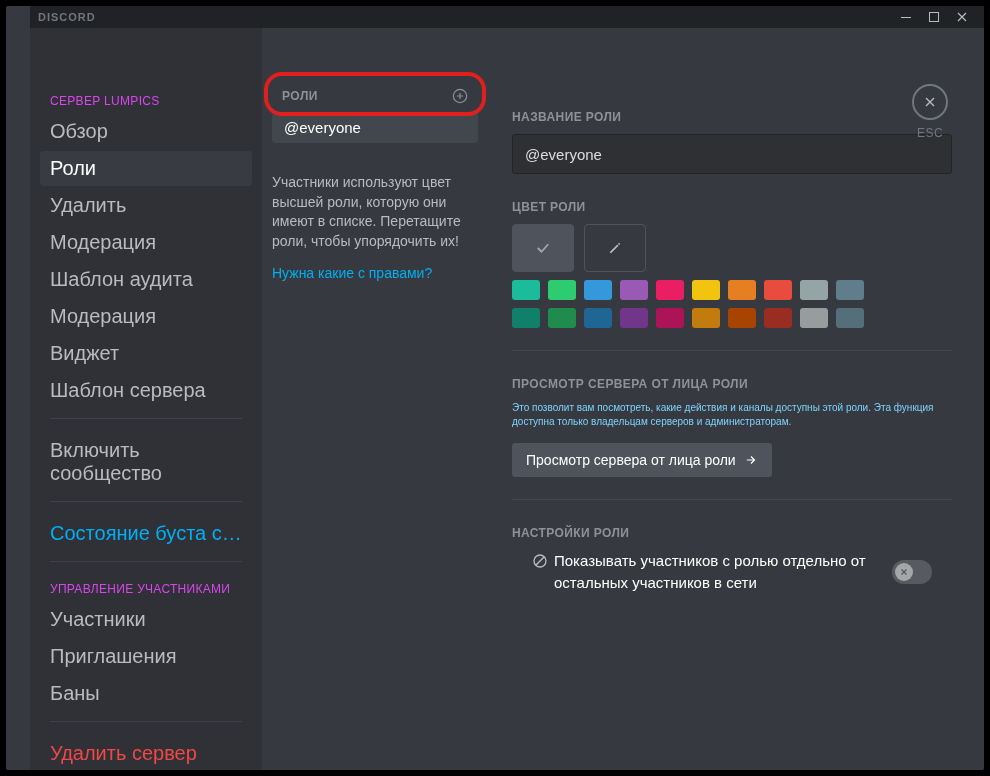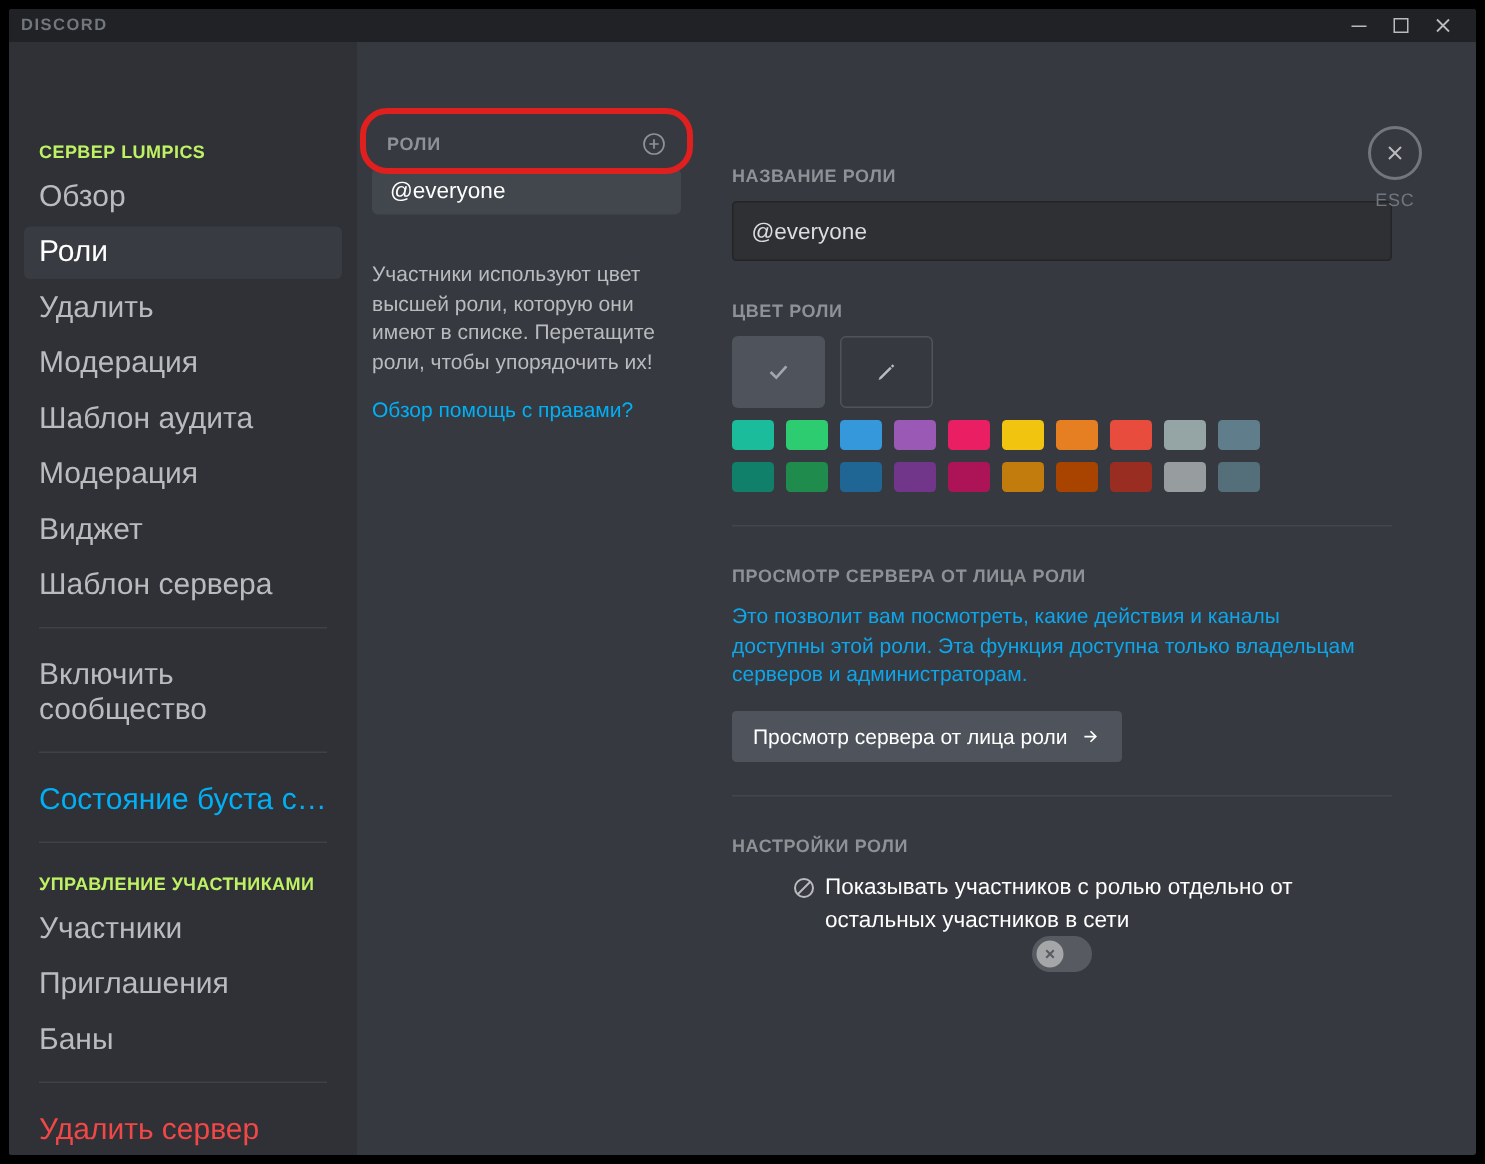--- a/index.html
+++ b/index.html
@@ -1,25 +1,25 @@
 <!DOCTYPE html>
 <html><head>
 <meta charset="utf-8">
 <style>
   * { box-sizing: border-box; margin: 0; padding: 0; }
   html, body { width: 990px; height: 776px; font-family: "Whitney", "Helvetica Neue", Helvetica, Arial, sans-serif; background: #000; overflow: hidden; }
   .outer { width: 990px; height: 776px; padding: 6px; background: #000; }
-  .window { width: 978px; height: 764px; background: #36393f; position: relative; border-radius: 2px; overflow: hidden; }
+  .window { width: 978px; height: 764px; background: #36393f; position: relative; border-radius: 2px; overflow: hidden; padding-left: 24px; }
   .titlebar { height: 22px; background: #202225; display: flex; align-items: center; padding: 0 8px; color: #72767d; font-size: 11px; letter-spacing: 1px; font-weight: 600; }
   .titlebar .spacer { flex: 1; }
   .tb-btn { width: 28px; height: 22px; display: flex; align-items: center; justify-content: center; color: #b9bbbe; cursor: pointer; }
   .tb-btn svg { width: 12px; height: 12px; }
   .content { display: flex; height: calc(100% - 22px); }
   .sidebar { width: 232px; background: #2f3136; padding: 60px 10px 20px 10px; overflow-y: auto; }
-  .sb-header { color: #bef264; font-size: 12px; font-weight: 700; text-transform: uppercase; padding: 6px 10px; letter-spacing: .3px; }
+  .sb-header { color: #d946ef; font-size: 12px; font-weight: 400; text-transform: uppercase; padding: 6px 10px; letter-spacing: .3px; }
   .sb-item { color: #b9bbbe; font-size: 20px; padding: 6px 10px; border-radius: 4px; margin-bottom: 2px; cursor: pointer; }
   .sb-item.active { background: rgba(79,84,92,0.32); color: #fff; }
   .sb-item.link { color: #00aff4; }
   .sb-item.link.trunc { white-space: nowrap; overflow: hidden; text-overflow: ellipsis; }
   .sb-item.danger { color: #f04747; }
   .sb-sep { border: none; border-top: 1px solid rgba(79,84,92,0.48); margin: 10px 10px 14px 10px; }
 
   .main { flex: 1; display: flex; position: relative; overflow: hidden; }
   .roles-col { width: 232px; padding: 60px 16px 20px 10px; }
   .roles-header-wrap { position: relative; }
@@ -35,23 +35,23 @@
   .desc a { color:#00aff4; text-decoration:none; cursor:pointer; }
   .field-label { color:#8e9297; font-size:12px; font-weight:700; letter-spacing:.4px; margin-top:26px; margin-bottom:10px; text-transform:uppercase; }
   .text-input { width: 440px; height:40px; background:#2f3033; border:1px solid #232427; border-radius:3px; color:#dcddde; padding:0 12px; font-size:15px; outline:none; }
   .swatch-row { display:flex; gap:14px; align-items:flex-start; }
   .big-swatch { width:62px; height:48px; background:#4f545c; border-radius:4px; display:flex; align-items:center; justify-content:center; color:#a3a6aa; cursor:pointer; }
   .big-swatch.picker { background: transparent; border:1px solid #4f545c; position:relative; }
   .big-swatch.picker svg { width:14px; height:14px; color:#b9bbbe; }
   .swatch-grid { display:grid; grid-template-columns: repeat(10, 28px); grid-auto-rows:20px; gap:8px 8px; }
   .swatch { width:28px; height:20px; border-radius:3px; cursor:pointer; }
   .hr { border:none; border-top:1px solid rgba(79,84,92,0.48); margin:22px 0 16px 0; width:440px;}
-  .preview-desc { font-size:14px; color:#0ea5e9; line-height:1.4; max-width:430px; }
+  .preview-desc { font-size:10px; color:#7dd3fc; line-height:1.4; max-width:430px; }
   .preview-btn { margin-top:14px; background:#4f545c; color:#fff; font-size:14px; padding:9px 14px; border:none; border-radius:3px; cursor:pointer; display:inline-flex; align-items:center; gap:8px; }
-  .setting-row { display:flex; align-items:center; justify-content:space-between; width:440px; margin-top:6px;flex-direction:column; }
+  .setting-row { display:flex; align-items:center; justify-content:center; width:440px; margin-top:6px; }
   .setting-text { color:#fff; font-size:15px; line-height:1.45; max-width:360px; display:flex; gap:6px; align-items:flex-start; }
   .setting-text svg{flex:none; margin-top:3px;}
   .toggle { width:40px; height:24px; border-radius:12px; background:#72767d; position:relative; cursor:pointer; flex:none; }
   .toggle.off { background:#72767d; opacity:0.55; }
   .toggle .knob { position:absolute; left:3px; top:3px; width:18px; height:18px; border-radius:50%; background:#fff; display:flex; align-items:center; justify-content:center; }
   .toggle.off .knob svg{color:#72767d;}
   .esc { position:absolute; top:56px; right:36px; display:flex; flex-direction:column; align-items:center; gap:6px; color:#b9bbbe; cursor:pointer;}
   .esc .circle { width:36px; height:36px; border:2px solid #72767d; border-radius:50%; display:flex; align-items:center; justify-content:center;}
   .esc .circle svg { width:16px; height:16px; color:#b9bbbe;}
   .esc .lbl { font-size:12px; color:#72767d; letter-spacing:0.5px;}
@@ -112,21 +112,21 @@
               <svg viewBox="0 0 18 18" width="16" height="16">
                     <circle cx="9" cy="9" r="7.5" fill="none" stroke="currentColor" stroke-width="1.3"></circle>
                     <path d="M9 5.5 V12.5 M5.5 9 H12.5" stroke="currentColor" stroke-width="1.3"></path>
                   </svg>
             </span>
           </div>
           <div class="highlight-ring"></div>
         </div>
         <div class="role-chip">@everyone</div>
         <div class="roles-help">Участники используют цвет высшей роли, которую они имеют в списке. Перетащите роли, чтобы упорядочить их!</div>
-        <a class="roles-permhelp">Обзор помощь с правами?</a>
+        <a class="roles-permhelp">Нужна какие с правами?</a>
       </div>
 
       <div class="detail-col">
 
         <div class="field-label">НАЗВАНИЕ РОЛИ</div>
         <input class="text-input" value="@everyone" style="">
 
         <div class="field-label">ЦВЕТ РОЛИ</div>
         <div class="swatch-row">
           <div style="display:flex; flex-direction:column; gap:8px;">

